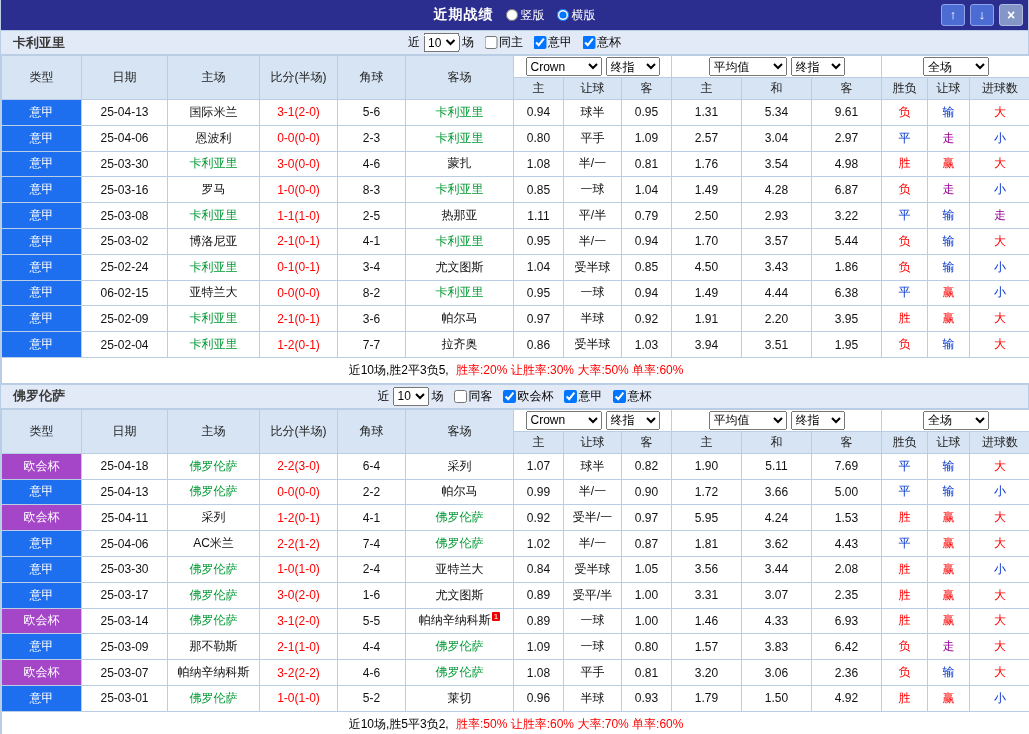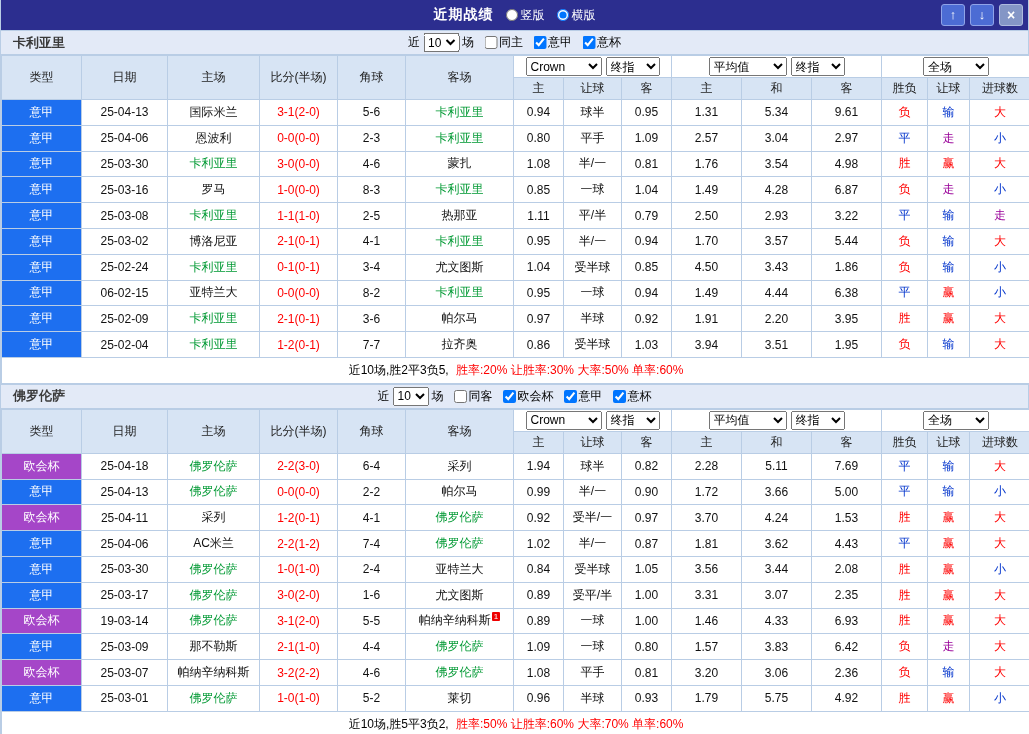--- a/index.html
+++ b/index.html
@@ -392,24 +392,24 @@
           </tr>
         </thead>
         <tbody>
           <tr>
             <td class="league" style="background:#a546c8">欧会杯</td>
             <td>25-04-18</td>
             <td class="hl">佛罗伦萨</td>
             <td class="score">2-2(3-0)</td>
             <td>6-4</td>
             <td class="">采列</td>
-            <td>1.94</td>
+            <td>1.07</td>
             <td>球半</td>
             <td>0.82</td>
-            <td>2.28</td>
+            <td>1.90</td>
             <td>5.11</td>
             <td>7.69</td>
             <td style="color:#0033cc">平</td>
             <td style="color:#0033cc">输</td>
             <td style="color:#ff0000">大</td>
           </tr>
           <tr>
             <td class="league" style="background:#1d6ff0">意甲</td>
             <td>25-04-13</td>
             <td class="hl">佛罗伦萨</td>
@@ -429,21 +429,21 @@
           <tr>
             <td class="league" style="background:#a546c8">欧会杯</td>
             <td>25-04-11</td>
             <td class="">采列</td>
             <td class="score">1-2(0-1)</td>
             <td>4-1</td>
             <td class="hl">佛罗伦萨</td>
             <td>0.92</td>
             <td>受半/一</td>
             <td>0.97</td>
-            <td>3.70</td>
+            <td>5.95</td>
             <td>4.24</td>
             <td>1.53</td>
             <td style="color:#ff0000">胜</td>
             <td style="color:#ff0000">赢</td>
             <td style="color:#ff0000">大</td>
           </tr>
           <tr>
             <td class="league" style="background:#1d6ff0">意甲</td>
             <td>25-04-06</td>
             <td class="">AC米兰</td>
@@ -489,21 +489,21 @@
             <td>1.00</td>
             <td>3.31</td>
             <td>3.07</td>
             <td>2.35</td>
             <td style="color:#ff0000">胜</td>
             <td style="color:#ff0000">赢</td>
             <td style="color:#ff0000">大</td>
           </tr>
           <tr>
             <td class="league" style="background:#a546c8">欧会杯</td>
-            <td>19-03-14</td>
+            <td>25-03-14</td>
             <td class="hl">佛罗伦萨</td>
             <td class="score">3-1(2-0)</td>
             <td>5-5</td>
             <td class="">帕纳辛纳科斯<sup class="redcard">1</sup></td>
             <td>0.89</td>
             <td>一球</td>
             <td>1.00</td>
             <td>1.46</td>
             <td>4.33</td>
             <td>6.93</td>
@@ -549,21 +549,21 @@
             <td class="league" style="background:#1d6ff0">意甲</td>
             <td>25-03-01</td>
             <td class="hl">佛罗伦萨</td>
             <td class="score">1-0(1-0)</td>
             <td>5-2</td>
             <td class="">莱切</td>
             <td>0.96</td>
             <td>半球</td>
             <td>0.93</td>
             <td>1.79</td>
-            <td>5.75</td>
+            <td>1.50</td>
             <td>4.92</td>
             <td style="color:#ff0000">胜</td>
             <td style="color:#ff0000">赢</td>
             <td style="color:#0033cc">小</td>
           </tr>
           <tr class="sumrow">
             <td colspan="15"><span class="sum-rec">近10场,胜5平3负2,</span><span class="sum-stats"> 胜率:50% 让胜率:60% 大率:70% 单率:60%</span></td>
           </tr>
         </tbody>
       </table>

